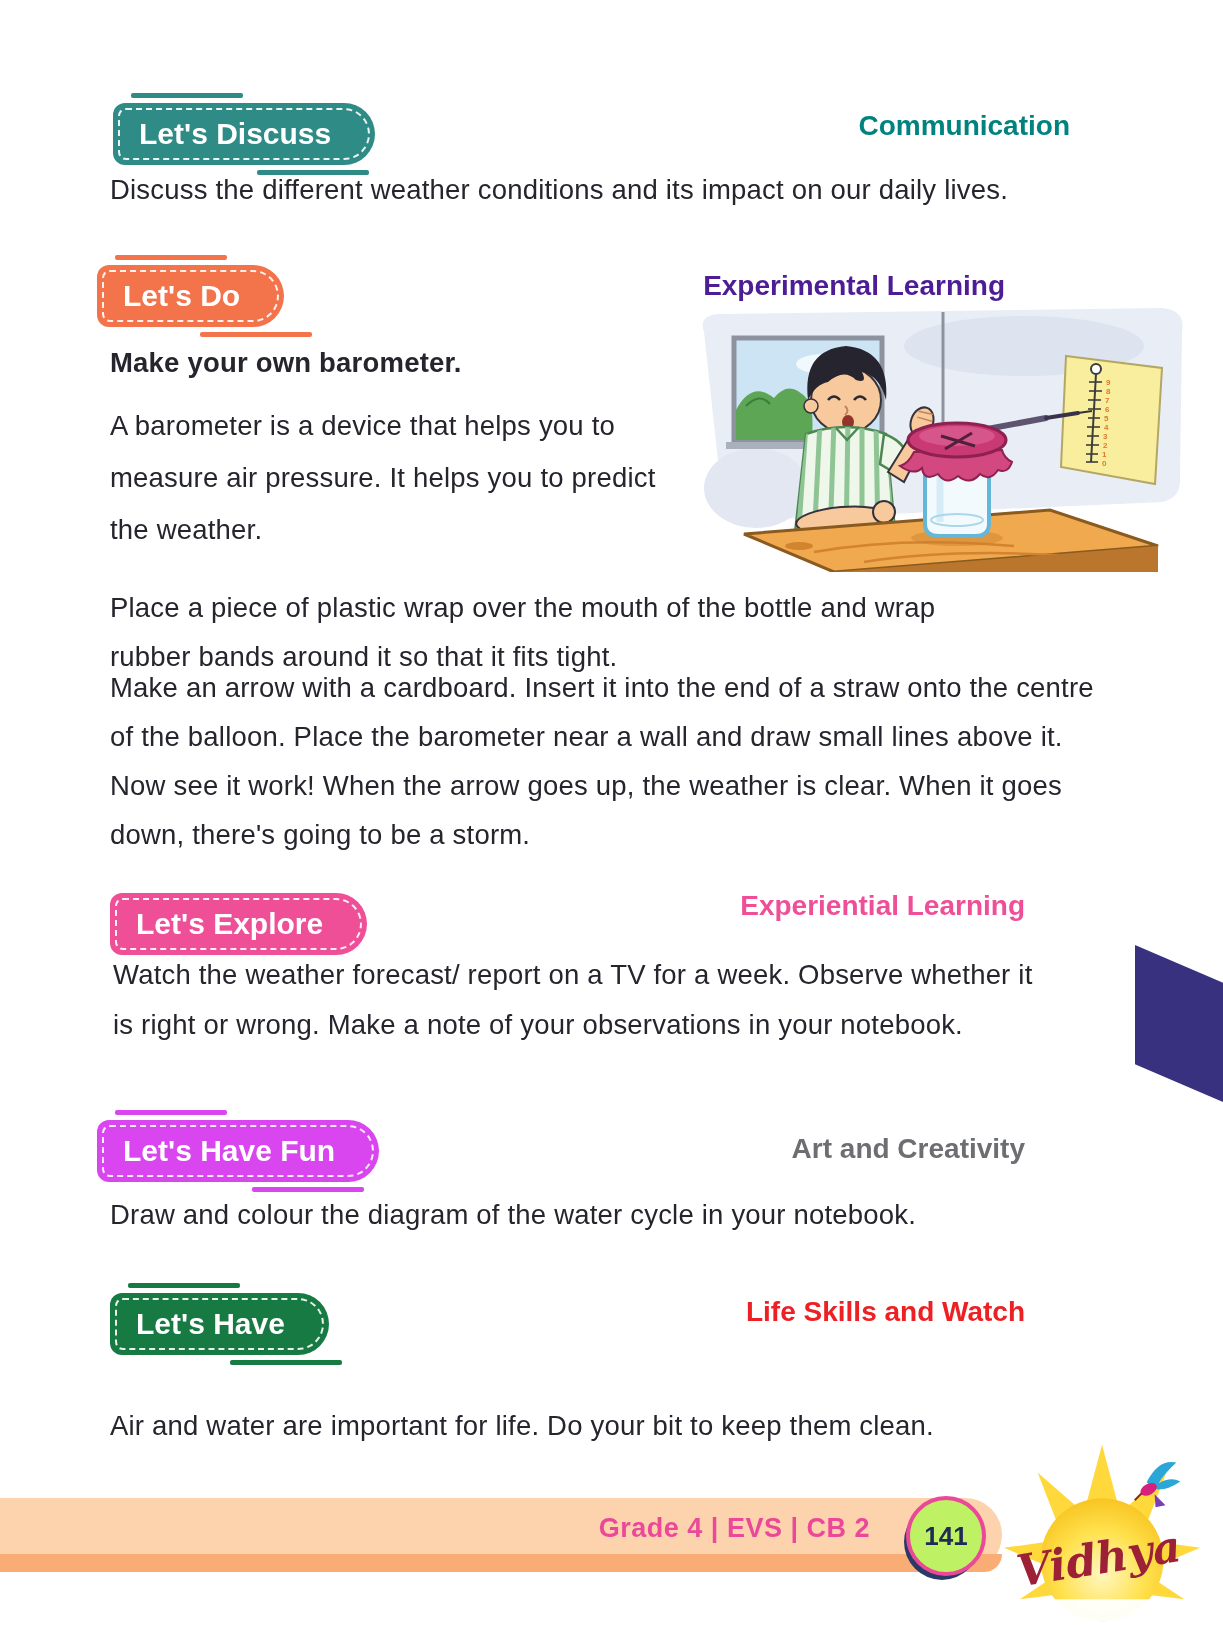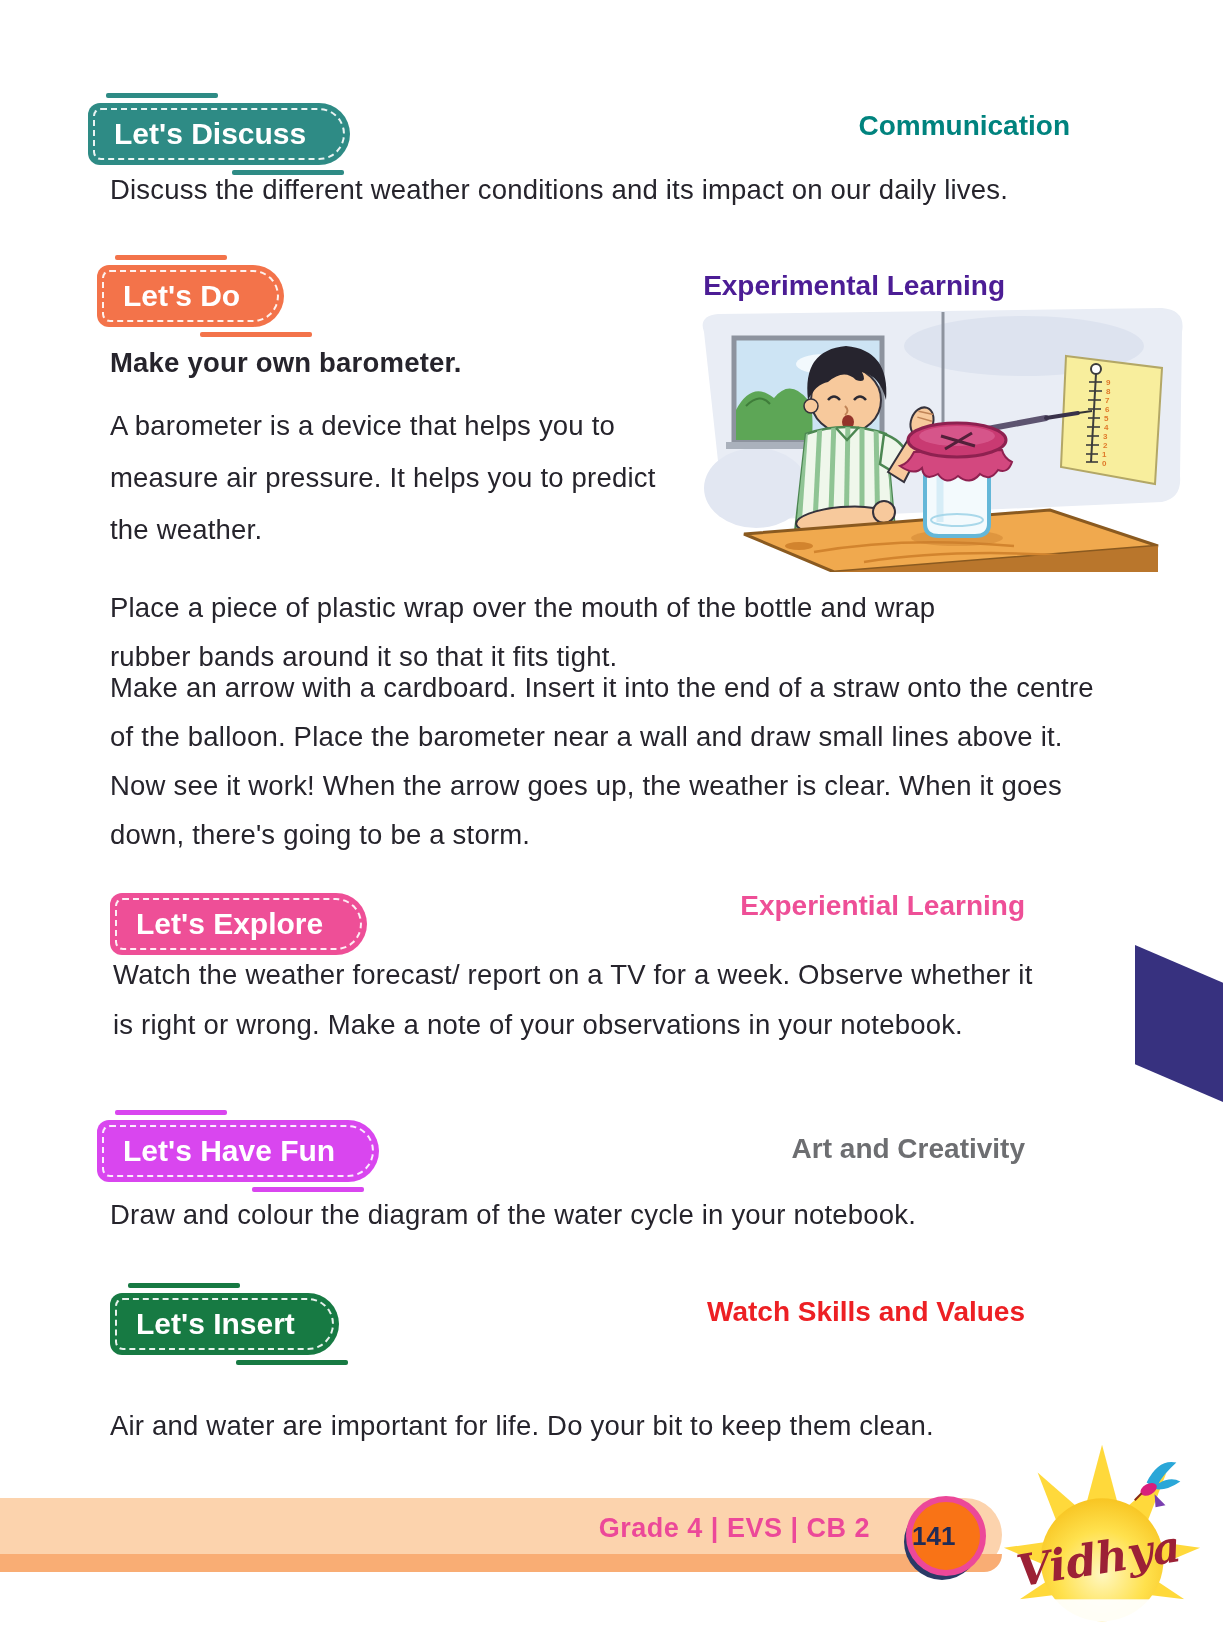--- a/index.html
+++ b/index.html
@@ -35,32 +35,32 @@
             clip-path:polygon(0 0,100% 24%,100% 100%,0 76%);}
 
   
   .footer-bar{position:absolute;left:0;top:1498px;width:1002px;height:74px;
               background:#fcd3ad;border-radius:0 37px 37px 0;}
   .footer-strip{position:absolute;left:0;bottom:0;width:100%;height:18px;background:#f9ad74;
               border-bottom-right-radius:37px;}
   .footer-course{position:absolute;top:1513px;right:353px;font-size:27px;font-weight:bold;
               color:#ec4899;letter-spacing:.5px;white-space:nowrap;}
   .page-circle{position:absolute;left:906px;top:1496px;width:80px;height:80px;border-radius:50%;
-              background:#f97316;border:6px solid #ec4899;box-sizing:border-box;
-              display:flex;align-items:center;justify-content:flex-start;
+              background:#bef264;border:4px solid #ec4899;box-sizing:border-box;
+              display:flex;align-items:center;justify-content:center;
               font-size:26px;font-weight:bold;color:#212c55;
               box-shadow:-4px 6px 0 -2px #2a3a67;}
   .brand-logo{position:absolute;left:998px;top:1430px;width:218px;height:192px;}
 </style>
 </head>
 <body>
 
 <div class="page">
 
-  <div class="badge c-teal" style="top:103px;left:88px;">
+  <div class="badge c-teal" style="top:103px;left:113px;">
     <span class="accent top c-teal"></span>
     <span class="accent bot c-teal"></span>
     <span>Let's Discuss</span>
   </div>
   <div class="label t-teal" style="top:110px;right:153px;">Communication</div>
   <p class="body-text" style="top:165px;left:110px;width:1010px;">Discuss the different weather conditions and its impact on our daily lives.</p>
 
   <div class="badge c-orange" style="top:265px;left:97px;">
     <span class="accent top c-orange"></span>
     <span class="accent bot c-orange"></span>
@@ -188,23 +188,23 @@
     <span class="accent top c-gray"></span>
     <span class="accent bot c-gray"></span>
     <span>Let's Have Fun</span>
   </div>
   <div class="label t-gray" style="top:1133px;right:198px;">Art and Creativity</div>
   <p class="body-text" style="top:1190px;left:110px;width:1010px;">Draw and colour the diagram of the water cycle in your notebook.</p>
 
   <div class="badge c-green" style="top:1293px;left:110px;">
     <span class="accent top c-green"></span>
     <span class="accent bot c-green"></span>
-    <span>Let's Insert</span>
-  </div>
-  <div class="label t-red" style="top:1296px;right:198px;">Watch Skills and Values</div>
+    <span>Let's Have</span>
+  </div>
+  <div class="label t-red" style="top:1296px;right:198px;">Life Skills and Watch</div>
   <p class="body-text" style="top:1401px;left:110px;width:1030px;">Air and water are important for life. Do your bit to keep them clean.</p>
 
   <div class="footer-bar">
     <div class="footer-strip"></div>
   </div>
   <div class="footer-course">Grade 4 | EVS | CB 2</div>
   <div class="page-circle">
     <span>141</span>
   </div>
 

